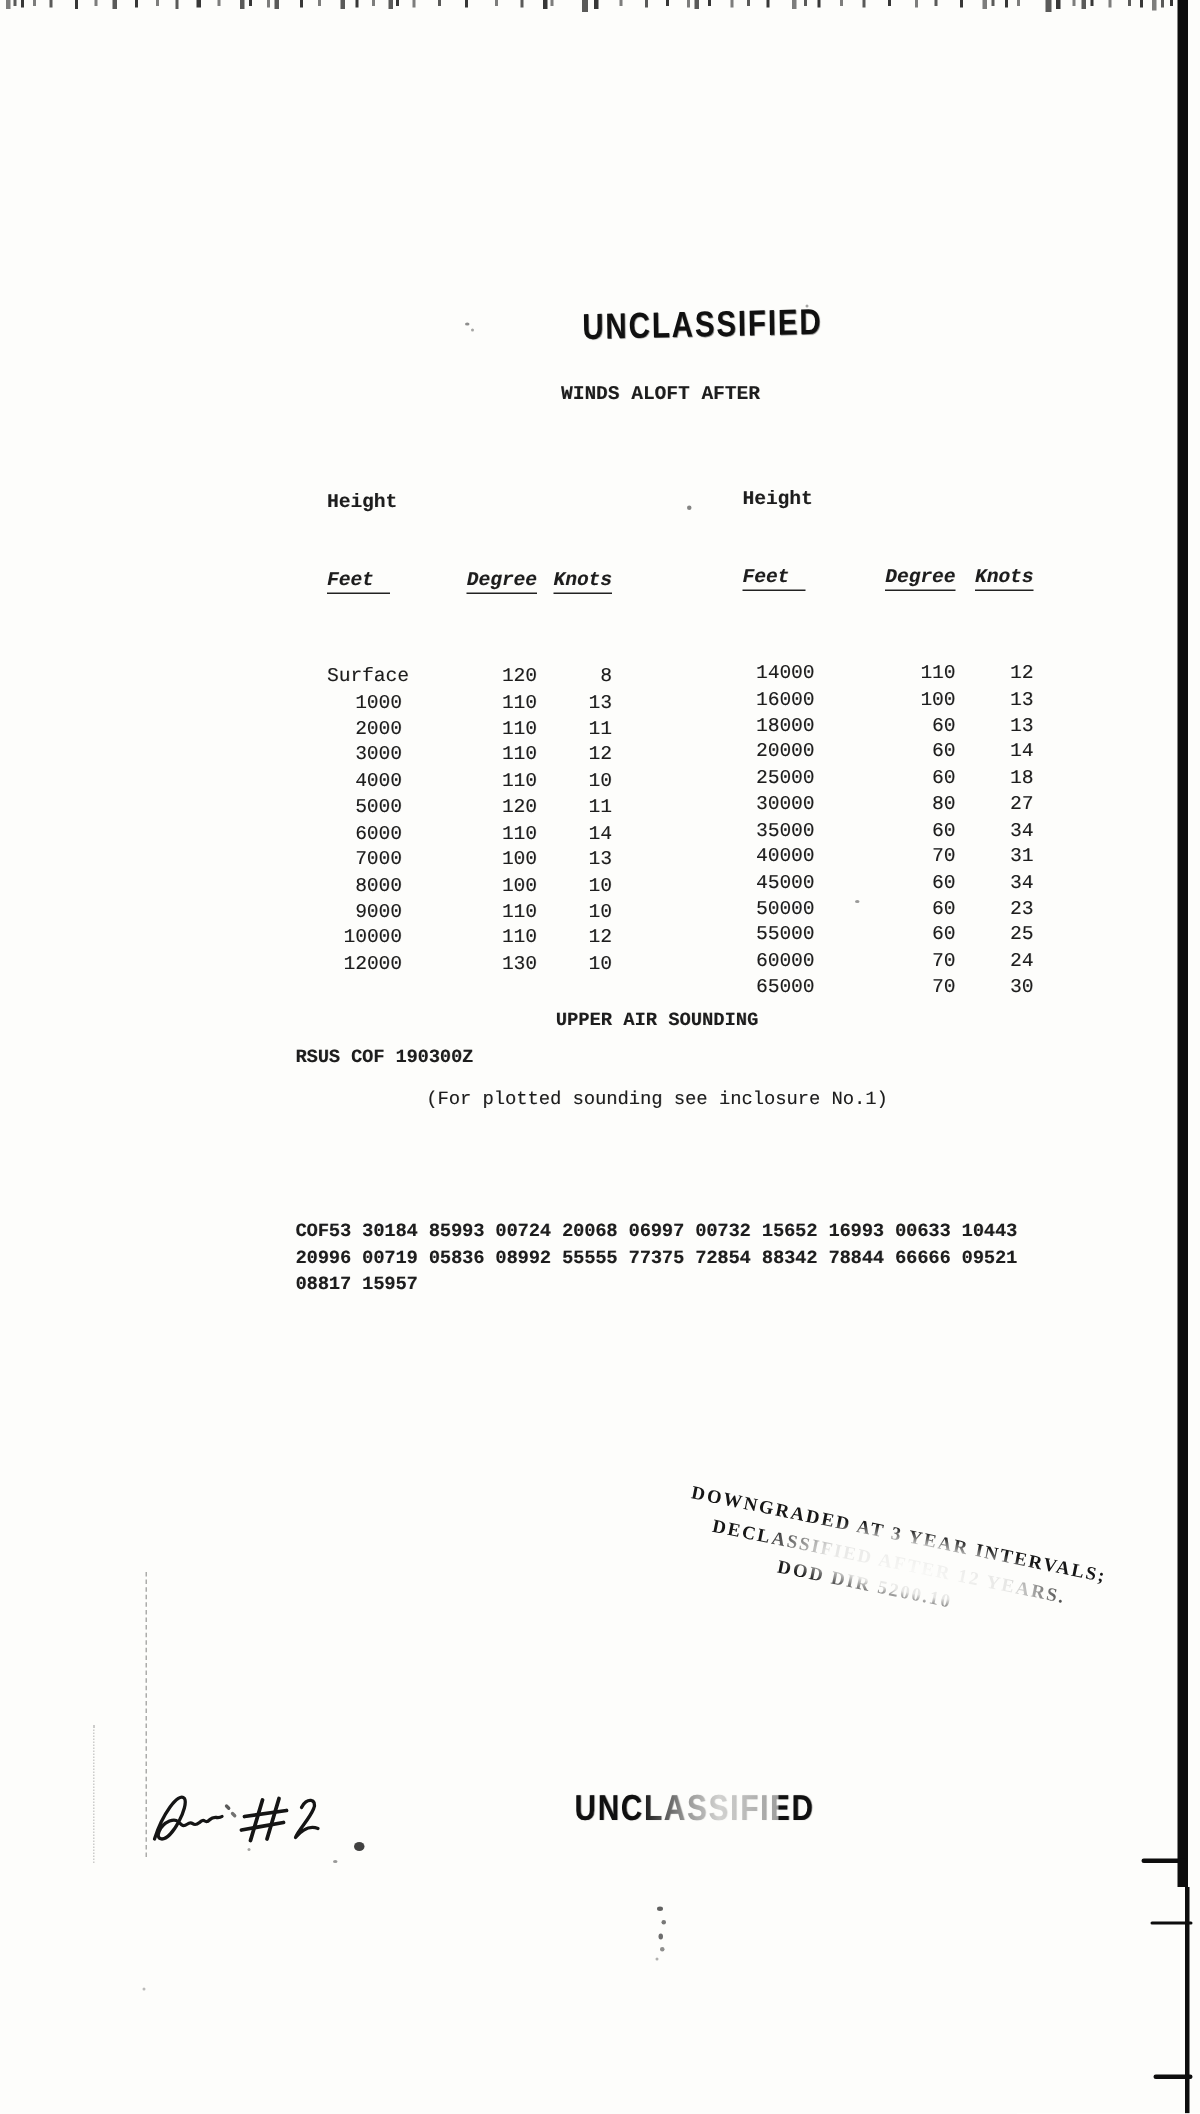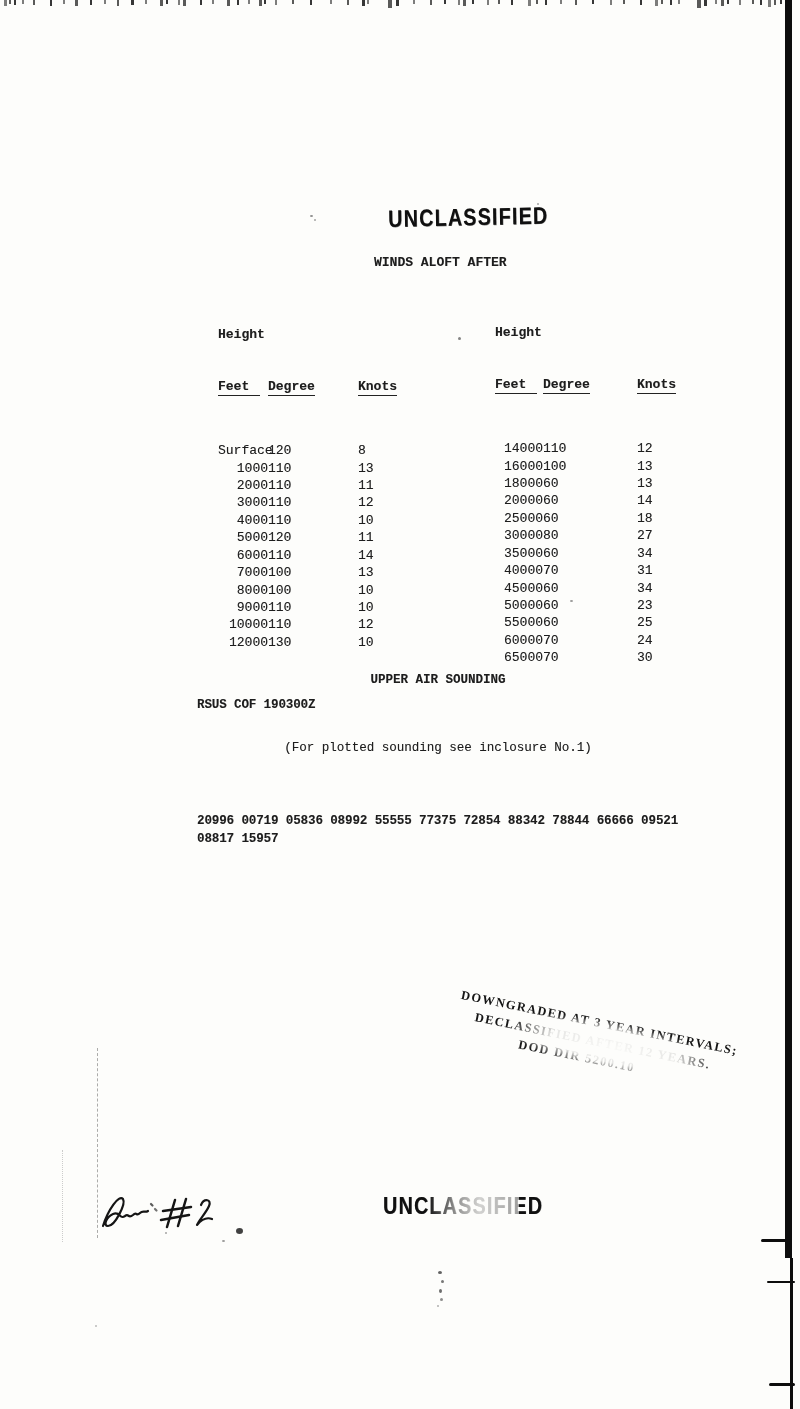--- a/index.html
+++ b/index.html
@@ -22,29 +22,29 @@
                  rgba(253,253,251,0.82) 72%,rgba(253,253,251,0.6) 100%);}
 
   
   .winds-title{left:374px;top:255px;font-size:13px;}
   .wtable{position:absolute;font-size:13px;line-height:17.4px;}
   .trow{display:grid;}
   .wtable.left .trow{grid-template-columns:50px 90px 50px;}
   .wtable.right .trow{grid-template-columns:48px 94px 52px;}
   .tcell{white-space:nowrap;}
   .c1{text-align:right;}
-  .c2,.c3{text-align:left;}
+  .c2,.c3{text-align:right;}
   .hcell{text-align:left !important;font-weight:700;}
   .tbody{margin-top:11px;}
-  .ul{display:inline-block;border-bottom:1.6px solid #222;padding-bottom:0px;}
+  .ul{display:inline-block;border-bottom:1.6px solid #222;padding-bottom:0px;font-style:italic;}
   .ul.feet{padding-right:11px;}
 
   
   .sounding{left:277px;top:637px;width:322px;text-align:center;font-size:12.5px;line-height:17.5px;}
-  .sounding .note{margin-top:15px;font-weight:400;}
+  .sounding .note{font-weight:400;}
 
   
   .codeblock{font-size:12.5px;line-height:17.5px;font-weight:700;letter-spacing:-0.1px;}
   .cb1{left:197px;top:697px;}
   .cb2{left:197px;top:813px;}
 
   
   .dgstamp{left:463px;top:986px;transform:rotate(11.5deg);transform-origin:left top;
            font-family:"Liberation Serif","DejaVu Serif",serif;font-weight:700;
            color:#161616;font-size:12.5px;line-height:18.5px;letter-spacing:1.4px;white-space:nowrap;}
@@ -192,21 +192,21 @@
     </div>
     <div class="tbody"><div class="trow"><div class="tcell c1">14000</div><div class="tcell c2">110</div><div class="tcell c3">12</div></div><div class="trow"><div class="tcell c1">16000</div><div class="tcell c2">100</div><div class="tcell c3">13</div></div><div class="trow"><div class="tcell c1">18000</div><div class="tcell c2">60</div><div class="tcell c3">13</div></div><div class="trow"><div class="tcell c1">20000</div><div class="tcell c2">60</div><div class="tcell c3">14</div></div><div class="trow"><div class="tcell c1">25000</div><div class="tcell c2">60</div><div class="tcell c3">18</div></div><div class="trow"><div class="tcell c1">30000</div><div class="tcell c2">80</div><div class="tcell c3">27</div></div><div class="trow"><div class="tcell c1">35000</div><div class="tcell c2">60</div><div class="tcell c3">34</div></div><div class="trow"><div class="tcell c1">40000</div><div class="tcell c2">70</div><div class="tcell c3">31</div></div><div class="trow"><div class="tcell c1">45000</div><div class="tcell c2">60</div><div class="tcell c3">34</div></div><div class="trow"><div class="tcell c1">50000</div><div class="tcell c2">60</div><div class="tcell c3">23</div></div><div class="trow"><div class="tcell c1">55000</div><div class="tcell c2">60</div><div class="tcell c3">25</div></div><div class="trow"><div class="tcell c1">60000</div><div class="tcell c2">70</div><div class="tcell c3">24</div></div><div class="trow"><div class="tcell c1">65000</div><div class="tcell c2">70</div><div class="tcell c3">30</div></div></div>
   </div>
 
   <div class="abs type sounding">
     <div class="bold">UPPER AIR SOUNDING</div>
     <div class="note">(For plotted sounding see inclosure No.1)</div>
   </div>
 
   <div class="abs type codeblock cb1"><div>RSUS COF 190300Z</div></div>
-  <div class="abs type codeblock cb2"><div>20996 00719 05836 08992 55555 77375 72854 88342 78844 66666 09521</div><div>08817 15957</div></div>
+  <div class="abs type codeblock cb2"><div>COF53 30184 85993 00724 20068 06997 00732 15652 16993 00633 10443</div><div>20996 00719 05836 08992 55555 77375 72854 88342 78844 66666 09521</div><div>08817 15957</div></div>
 
   <div class="abs dgstamp">
     <div>DOWNGRADED AT 3 YEAR INTERVALS;</div>
     <div class="dg-l2">DECLASSIFIED AFTER 12 YEARS.</div>
     <div class="dg-l3">DOD DIR 5200.10</div>
     <div class="dg-fade"></div>
   </div>
 
   <svg class="abs hand" width="170" height="62" viewBox="0 0 170 62" aria-label="Incl # 2">
     <g fill="none" stroke="#151515" stroke-width="2.2" stroke-linecap="round" stroke-linejoin="round">

